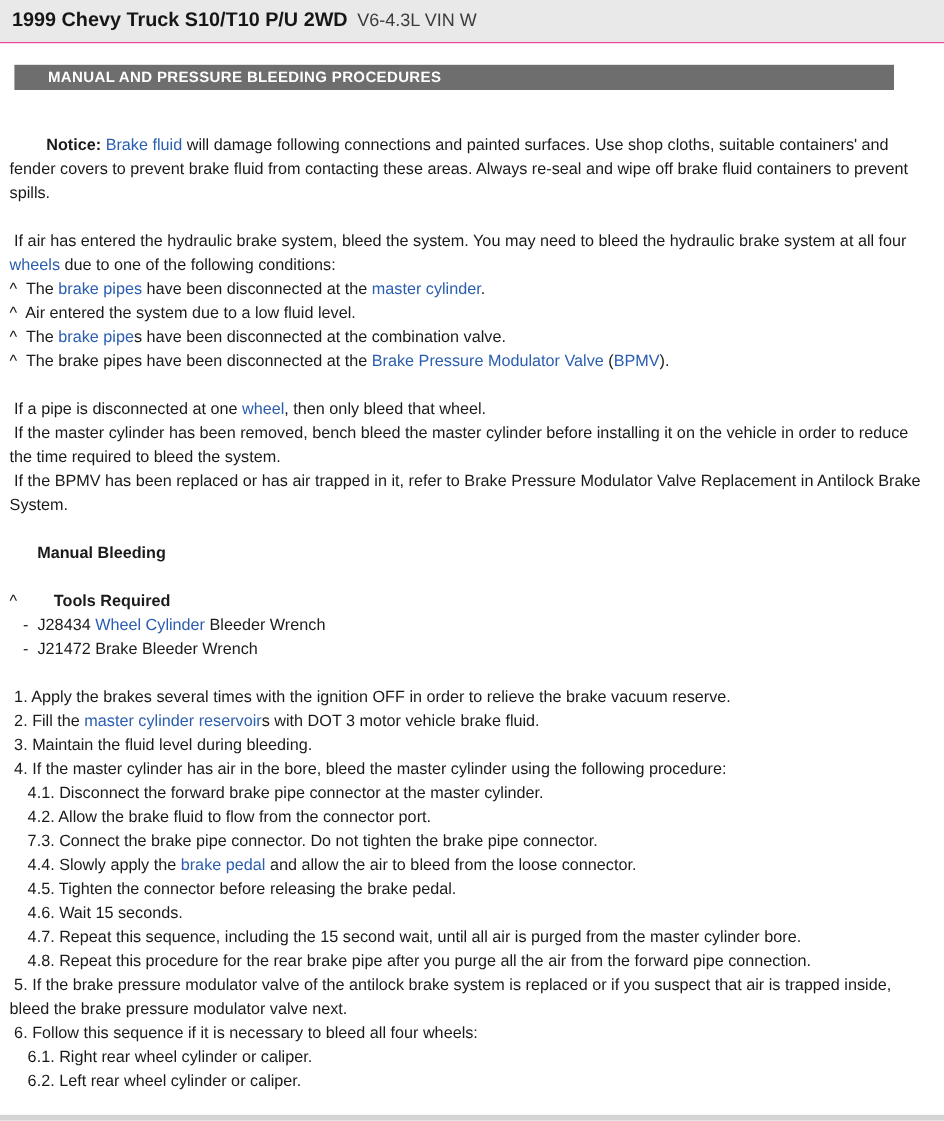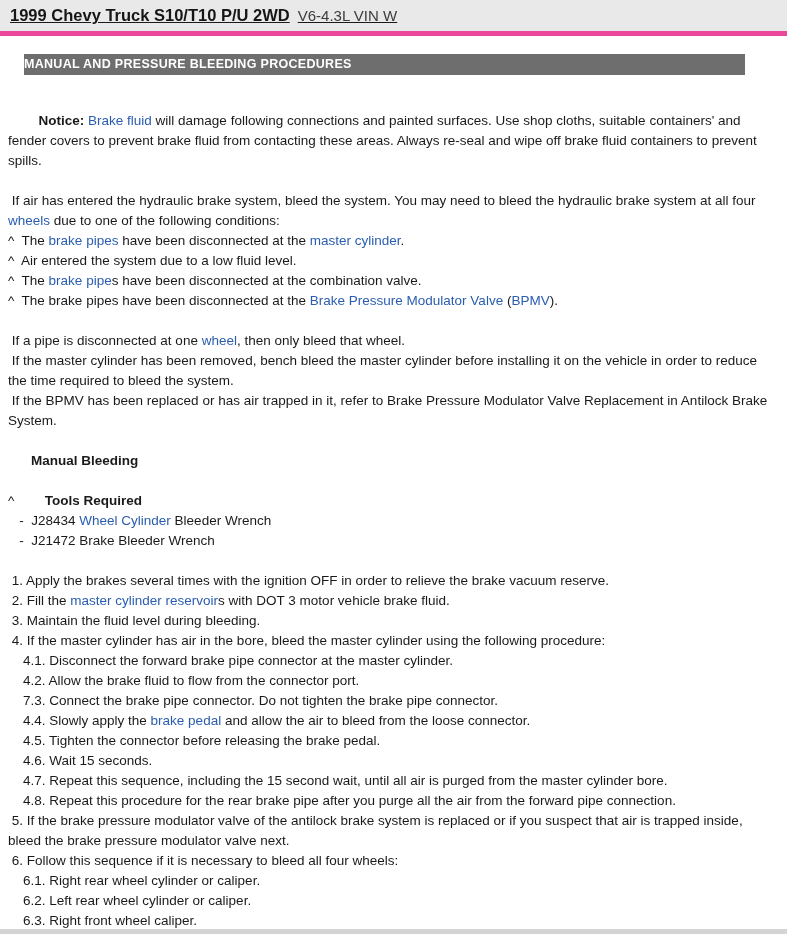--- a/index.html
+++ b/index.html
@@ -4,29 +4,29 @@
 <style>
   html,body{margin:0;padding:0;background:#ffffff;}
   body{
     width:787px;height:934px;overflow:hidden;position:relative;
     font-family:"Liberation Sans","DejaVu Sans",sans-serif;
     color:#1a1a1a;
   }
   .titlebar{
     background:var(--header-bg,#e9e9e9);
     height:36px;display:flex;align-items:center;gap:8px;
-    padding:0 10px;border-bottom:5px solid #ec4899;box-sizing:border-box;text-decoration:underline;
+    padding:0 10px;border-bottom:1px solid #ec4899;box-sizing:border-box;
   }
   .t1{font-weight:bold;font-size:16.5px;color:#161616;white-space:nowrap;}
   .t2{font-size:15px;color:#3c3c3c;white-space:nowrap;}
   .sectionbar{
     background:var(--section-bg,#6e6e6e);
-    margin:18px 42px 0 24px;height:21px;line-height:21px;
+    margin:18px 42px 0 12px;height:21px;line-height:21px;
     color:#ffffff;font-weight:bold;font-size:12.5px;
-    padding-left:0;letter-spacing:0.3px;
+    padding-left:28px;letter-spacing:0.3px;
   }
   .doc{
     margin:36px 8px 0 8px;
     font-size:13.5px;line-height:20px;
   }
   .line{white-space:pre-wrap;}
   .b{font-weight:bold;margin-left:23px;}
   a.lnk{color:var(--link,#2a5db0);text-decoration:none;cursor:pointer;text-align:center;}
   .bottombar{
     position:absolute;left:0;right:0;bottom:0;height:5px;
@@ -75,18 +75,17 @@
       <div class="line"><span>    7.3. Connect the brake pipe connector. Do not tighten the brake pipe connector.</span></div>
       <div class="line"><span>    4.4. Slowly apply the </span><a href="#" class="lnk">brake pedal</a><span> and allow the air to bleed from the loose connector.</span></div>
       <div class="line"><span>    4.5. Tighten the connector before releasing the brake pedal.</span></div>
       <div class="line"><span>    4.6. Wait 15 seconds.</span></div>
       <div class="line"><span>    4.7. Repeat this sequence, including the 15 second wait, until all air is purged from the master cylinder bore.</span></div>
       <div class="line"><span>    4.8. Repeat this procedure for the rear brake pipe after you purge all the air from the forward pipe connection.</span></div>
       <div class="line"><span> 5. If the brake pressure modulator valve of the antilock brake system is replaced or if you suspect that air is trapped inside, bleed the brake pressure modulator valve next.</span></div>
       <div class="line"><span> 6. Follow this sequence if it is necessary to bleed all four wheels:</span></div>
       <div class="line"><span>    6.1. Right rear wheel cylinder or caliper.</span></div>
       <div class="line"><span>    6.2. Left rear wheel cylinder or caliper.</span></div>
-      <div class="line"><span>    6.3. Right front wheel caliper.</span></div>
     </main>
 
   <div class="bottombar"></div>
 
 </div>
 
 </body></html>

